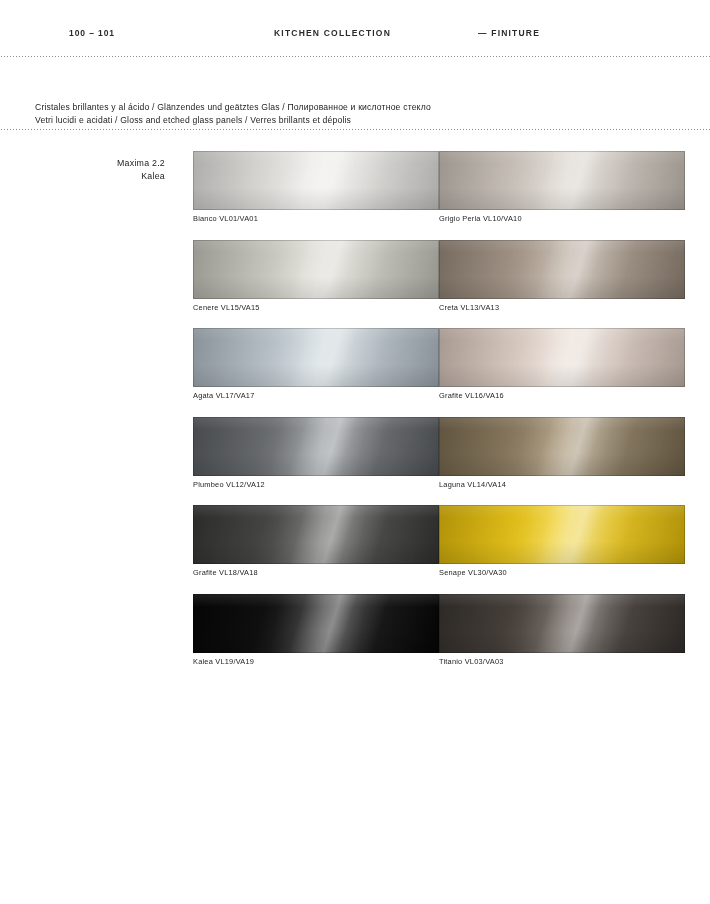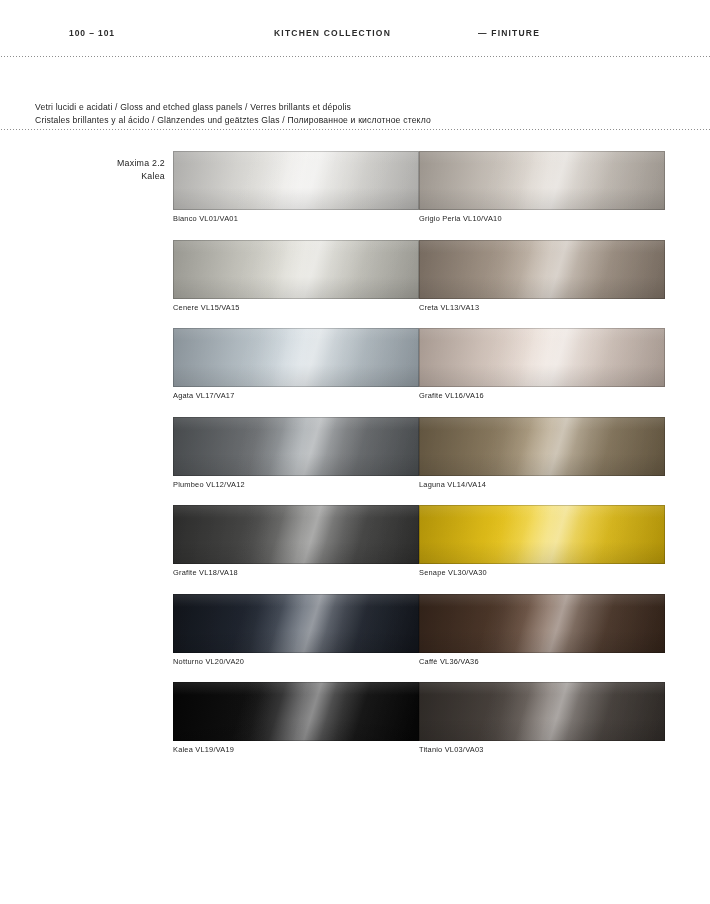--- a/index.html
+++ b/index.html
@@ -103,21 +103,21 @@
 
   
   .swatch-grid {
     position: absolute;
     left: 173px;
     top: 151px;
     width: 512px;
   }
   .swatch-row {
     display: flex;
-    justify-content: flex-start;
+    justify-content: flex-end;
     margin-bottom: 16.5px;
   }
   .swatch-row:last-child { margin-bottom: 0; }
 
   .swatch-cell {
     width: 246px;
   }
   .swatch-chip {
     position: relative;
     width: 246px;
@@ -189,22 +189,22 @@
 
 <div class="running-head">
   <div class="rh-pages">100 – 101</div>
   <div class="rh-title">KITCHEN COLLECTION</div>
   <div class="rh-section">— FINITURE</div>
 </div>
 
 <div class="dotted-rule rule-top"></div>
 
 <div class="intro">
+  <div class="intro-line">Cristales brillantes y al ácido / Glänzendes und geätztes Glas / Полированное и кислотное стекло</div>
   <div class="intro-line">Vetri lucidi e acidati / Gloss and etched glass panels / Verres brillants et dépolis</div>
-  <div class="intro-line">Cristales brillantes y al ácido / Glänzendes und geätztes Glas / Полированное и кислотное стекло</div>
 </div>
 
 <div class="dotted-rule rule-mid"></div>
 
 <div class="collections">
   <div class="collection-item">Maxima 2.2</div>
   <div class="collection-item">Kalea</div>
 </div>
 
 <div class="swatch-grid">
@@ -318,42 +318,20 @@
         <div class="shade"></div>
         <div class="sheen"></div>
         <div class="vshade"></div>
         <div class="edge"></div>
       </div>
       <div class="swatch-label">Senape VL30/VA30</div>
     </div>
   </div>
 
 
-  <div class="swatch-row">
-    <div class="swatch-cell">
-      <div class="swatch-chip">
-        <div class="base" style="background: linear-gradient(102deg, rgb(20, 24, 31) 0%, rgb(34, 40, 51) 34%, rgb(73, 82, 95) 52%, rgb(34, 40, 51) 68%, rgb(20, 24, 31) 100%);"></div>
-        <div class="shade"></div>
-        <div class="sheen"></div>
-        <div class="vshade"></div>
-        <div class="edge"></div>
-      </div>
-      <div class="swatch-label">Notturno VL20/VA20</div>
-    </div>
-    <div class="swatch-cell">
-      <div class="swatch-chip">
-        <div class="base" style="background: linear-gradient(102deg, rgb(58, 40, 29) 0%, rgb(80, 58, 44) 34%, rgb(116, 88, 71) 52%, rgb(80, 58, 44) 68%, rgb(58, 40, 29) 100%);"></div>
-        <div class="shade"></div>
-        <div class="sheen"></div>
-        <div class="vshade"></div>
-        <div class="edge"></div>
-      </div>
-      <div class="swatch-label">Caffè VL36/VA36</div>
-    </div>
-  </div>
 
   <div class="swatch-row">
     <div class="swatch-cell">
       <div class="swatch-chip">
         <div class="base" style="background: linear-gradient(102deg, rgb(6, 6, 6) 0%, rgb(18, 18, 18) 34%, rgb(57, 57, 58) 52%, rgb(18, 18, 18) 68%, rgb(6, 6, 6) 100%);"></div>
         <div class="shade"></div>
         <div class="sheen"></div>
         <div class="vshade"></div>
         <div class="edge"></div>
       </div>

